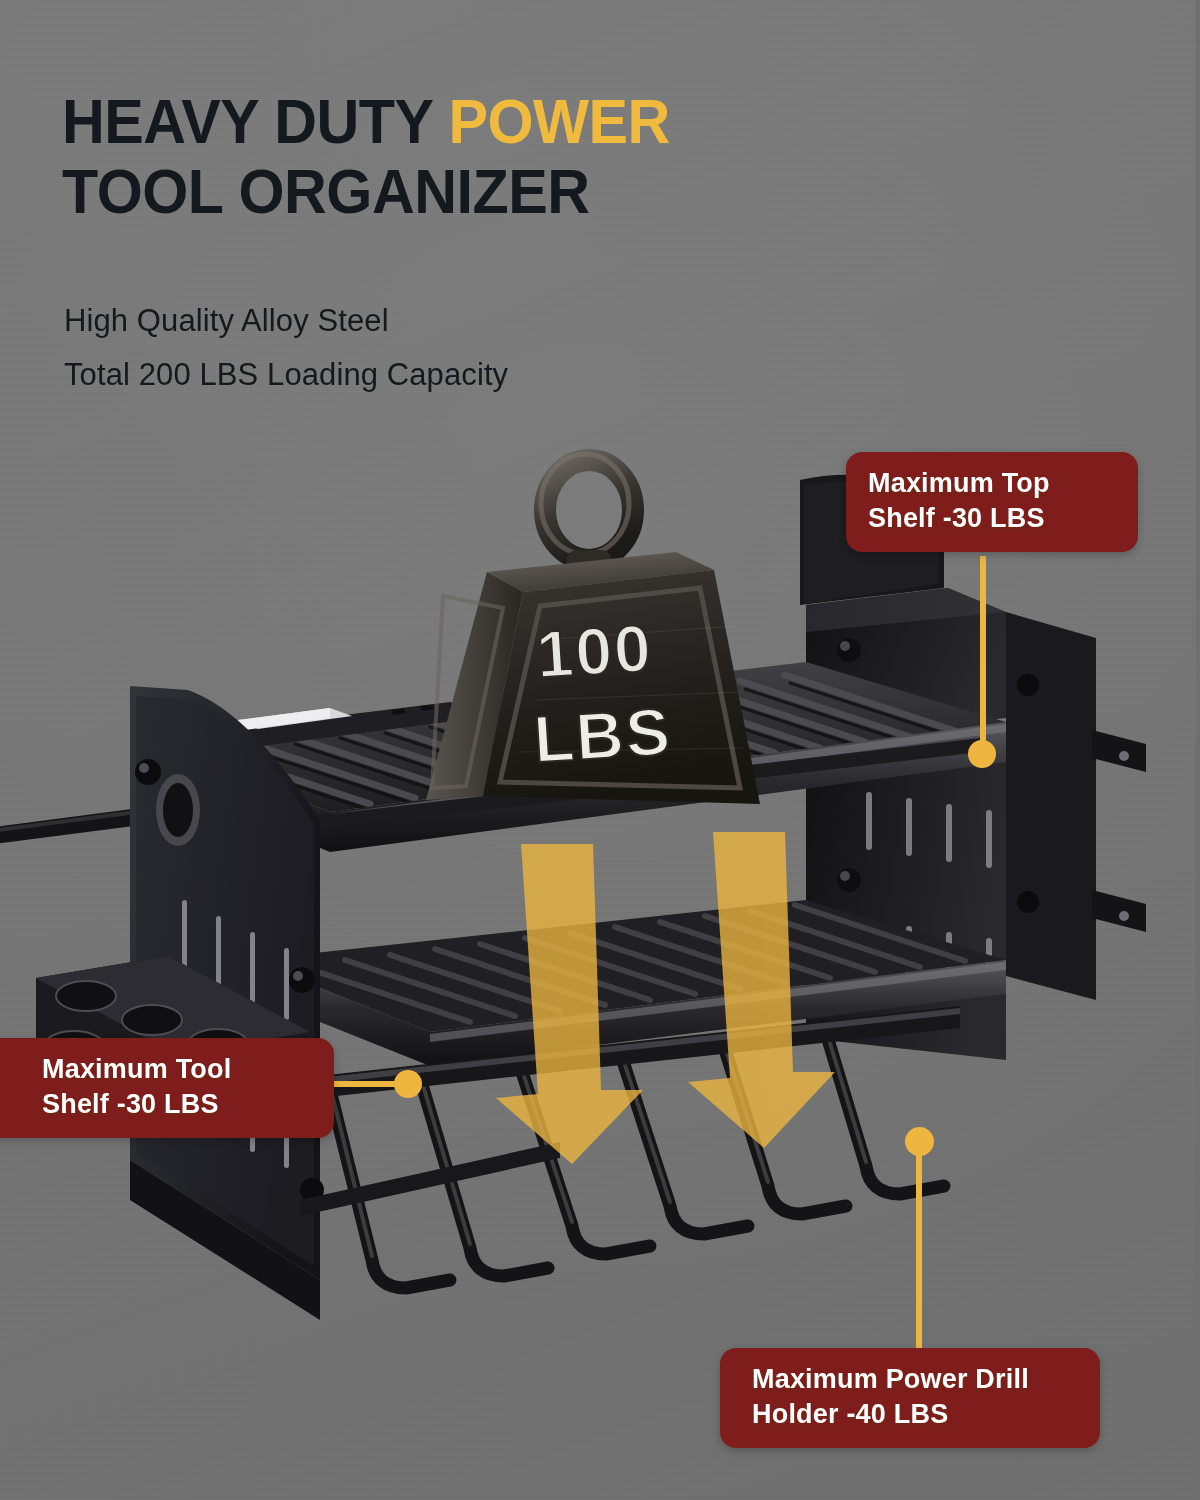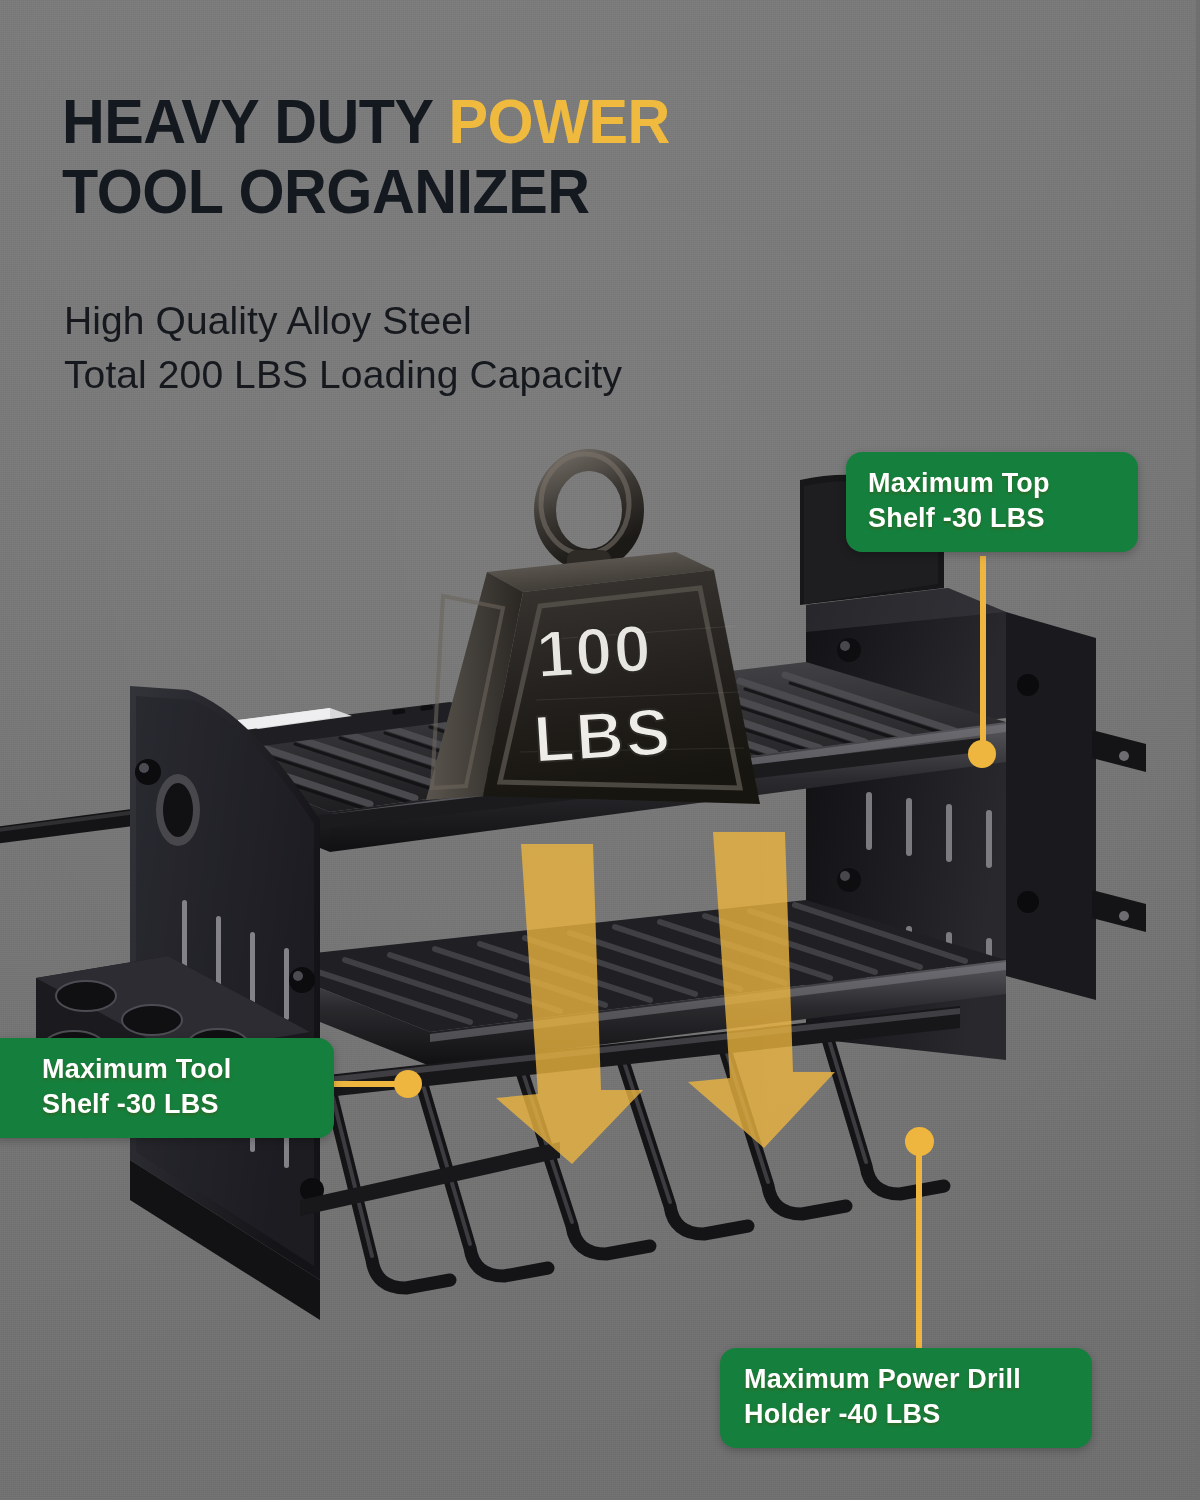--- a/index.html
+++ b/index.html
@@ -42,49 +42,49 @@
     letter-spacing: -0.5px;
     color: #14181f;
     font-stretch: condensed;
     transform: scaleX(0.94);
     transform-origin: left top;
   }
   .headline .hl-accent { color: #efba3e; }
   .sub {
     position: absolute;
     left: 64px;
-    font-size: 39px;
+    font-size: 31px;
     line-height: 34px;
     color: #15181d;
     font-weight: 400;
     letter-spacing: .1px;
   }
   #sub1 { top: 304px; }
   #sub2 { top: 358px; }
 
   
   .badge {
     position: absolute;
-    background: #15803d;
+    background: #7f1d1d;
     color: #ffffff;
     font-size: 27px;
     line-height: 35px;
     font-weight: 700;
     letter-spacing: .2px;
     border-radius: 16px;
     padding: 14px 22px 16px 22px;
     text-shadow: 0 2px 3px rgba(90,60,0,.38);
     box-shadow: 0 3px 8px rgba(0,0,0,.22);
     white-space: pre-line;
     text-align: left;
     z-index: 40;
   }
   #badge-top { left: 846px; top: 452px; width: 248px; }
   #badge-left { left: -14px; top: 1038px; width: 270px; padding-left: 56px; }
-  #badge-bottom { left: 720px; top: 1348px; width: 326px; padding-left: 24px; }
+  #badge-bottom { left: 720px; top: 1348px; width: 326px; padding-left: 32px; }
 
   .lead {
     position: absolute;
     background: #eeb63f;
     z-index: 35;
   }
   .lead-dot {
     position: absolute;
     background: #eeb63f;
     border-radius: 50%;

